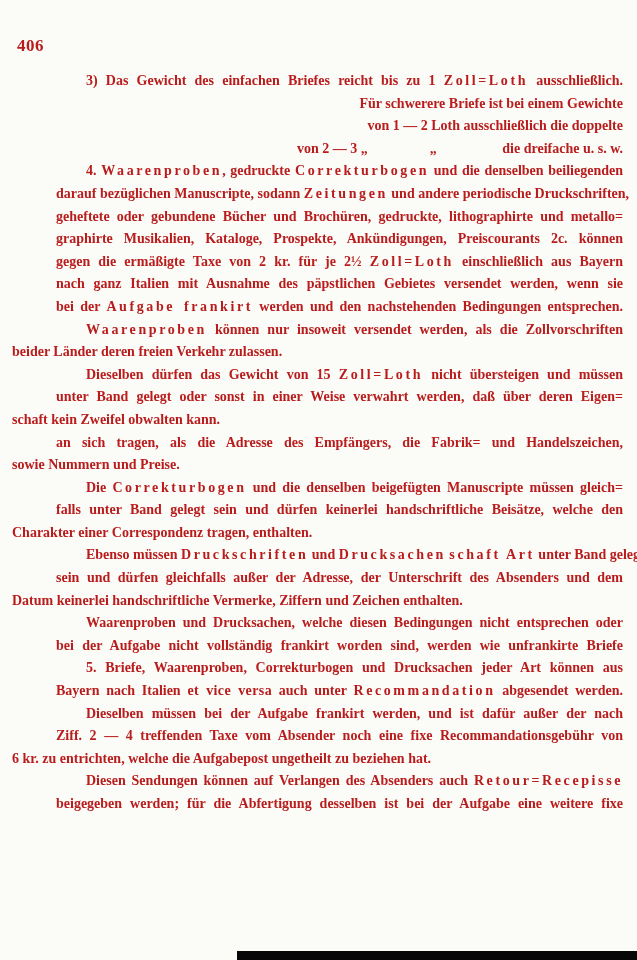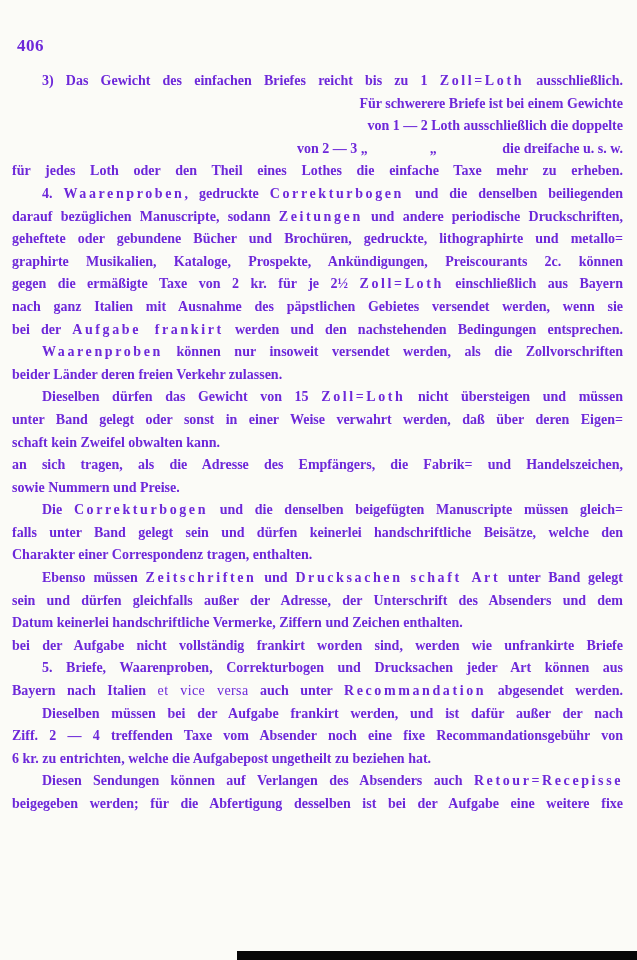--- a/index.html
+++ b/index.html
@@ -35,47 +35,47 @@
   }
   .para { margin: 0; }
   .line {
     height: 22.6px;
     line-height: 22.6px;
     white-space: nowrap;
   }
   .line.j {
     text-align: justify;
     text-align-last: justify;
+    margin-left: 44px;
   }
   .line.i1 { padding-left: 30px; text-align: right; }
   .line.i2 { padding-left: 118px; text-align: right; }
   .run-sp { letter-spacing: 2.6px; }
-  .run-aq { font-weight: 400; letter-spacing: 0.4px; }
+  .run-aq { font-weight: 700; letter-spacing: 0.4px; }
   .run-gap { display: inline-block; width: 62px; height: 1px; }
   .scanbar {
     position: absolute;
     left: 237px;
     top: 951px;
     width: 400px;
     height: 9px;
     background: #070707;
   }
 </style>
 </head>
 <body style="background: rgb(251, 251, 247);">
 
-<div class="page" style="color: #6d28d9;">
+<div class="page" style="color: #b91c1c;">
   <div class="pagenum">406</div>
   <div class="text">
       <div class="para">
         <div class="line j i1"><span class="run">3) Das Gewicht des einfachen Briefes reicht bis zu 1 </span><span class="run-sp">Zoll=Loth</span><span class="run"> ausschließlich.</span></div>
         <div class="line i1"><span class="run">Für schwerere Briefe ist bei einem Gewichte</span></div>
         <div class="line i2"><span class="run">von 1 — 2 Loth ausschließlich die doppelte</span></div>
         <div class="line i2"><span class="run">von 2 — 3  „</span><span class="run-gap"></span><span class="run">„</span><span class="run-gap"></span><span class="run"> die dreifache u. s. w.</span></div>
-        <div class="line j"><span class="run">für jedes Loth oder den Theil eines Lothes die einfache Taxe mehr zu erheben.</span></div>
       </div>
       <div class="para">
         <div class="line j i1"><span class="run">4. </span><span class="run-sp">Waarenproben</span><span class="run">, gedruckte </span><span class="run-sp">Correkturbogen</span><span class="run"> und die denselben beiliegenden</span></div>
         <div class="line j"><span class="run">darauf bezüglichen Manuscripte, sodann </span><span class="run-sp">Zeitungen</span><span class="run"> und andere periodische Druckschriften,</span></div>
         <div class="line j"><span class="run">geheftete oder gebundene Bücher und Brochüren, gedruckte, lithographirte und metallo=</span></div>
         <div class="line j"><span class="run">graphirte Musikalien, Kataloge, Prospekte, Ankündigungen, Preiscourants 2c. können</span></div>
         <div class="line j"><span class="run">gegen die ermäßigte Taxe von 2 kr. für je 2½ </span><span class="run-sp">Zoll=Loth</span><span class="run"> einschließlich aus Bayern</span></div>
         <div class="line j"><span class="run">nach ganz Italien mit Ausnahme des päpstlichen Gebietes versendet werden, wenn sie</span></div>
         <div class="line j"><span class="run">bei der </span><span class="run-sp">Aufgabe frankirt</span><span class="run"> werden und den nachstehenden Bedingungen entsprechen.</span></div>
       </div>
@@ -91,25 +91,26 @@
       <div class="para">
         <div class="line j"><span class="run">an sich tragen, als die Adresse des Empfängers, die Fabrik= und Handelszeichen,</span></div>
         <div class="line"><span class="run">sowie Nummern und Preise.</span></div>
       </div>
       <div class="para">
         <div class="line j i1"><span class="run">Die </span><span class="run-sp">Correkturbogen</span><span class="run"> und die denselben beigefügten Manuscripte müssen gleich=</span></div>
         <div class="line j"><span class="run">falls unter Band gelegt sein und dürfen keinerlei handschriftliche Beisätze, welche den</span></div>
         <div class="line"><span class="run">Charakter einer Correspondenz tragen, enthalten.</span></div>
       </div>
       <div class="para">
-        <div class="line j i1"><span class="run">Ebenso müssen </span><span class="run-sp">Zeitschriften</span><span class="run"> und </span><span class="run-sp">Drucksachen</span><span class="run"> </span><span class="run-sp">schaft Art</span><span class="run"> unter Band gelegt</span></div>
+        <div class="line j i1"><span class="run">Ebenso müssen </span><span class="run-sp">Druckschriften</span><span class="run"> und </span><span class="run-sp">Drucksachen</span><span class="run"> </span><span class="run-sp">schaft Art</span><span class="run"> unter Band gelegt</span></div>
         <div class="line j"><span class="run">sein und dürfen gleichfalls außer der Adresse, der Unterschrift des Absenders und dem</span></div>
         <div class="line"><span class="run">Datum keinerlei handschriftliche Vermerke, Ziffern und Zeichen enthalten.</span></div>
       </div>
       <div class="para">
+        <div class="line j i1"><span class="run">Waarenproben und Drucksachen, welche diesen Bedingungen nicht entsprechen oder</span></div>
         <div class="line j"><span class="run">bei der Aufgabe nicht vollständig frankirt worden sind, werden wie unfrankirte Briefe</span></div>
       </div>
       <div class="para">
         <div class="line j i1"><span class="run">5. Briefe, Waarenproben, Correkturbogen und Drucksachen jeder Art können aus</span></div>
         <div class="line j"><span class="run">Bayern nach Italien </span><span class="run-aq">et vice versa</span><span class="run"> auch unter </span><span class="run-sp">Recommandation</span><span class="run"> abgesendet werden.</span></div>
       </div>
       <div class="para">
         <div class="line j i1"><span class="run">Dieselben müssen bei der Aufgabe frankirt werden, und ist dafür außer der nach</span></div>
         <div class="line j"><span class="run">Ziff. 2 — 4 treffenden Taxe vom Absender noch eine fixe Recommandationsgebühr von</span></div>
         <div class="line"><span class="run">6 kr. zu entrichten, welche die Aufgabepost ungetheilt zu beziehen hat.</span></div>

